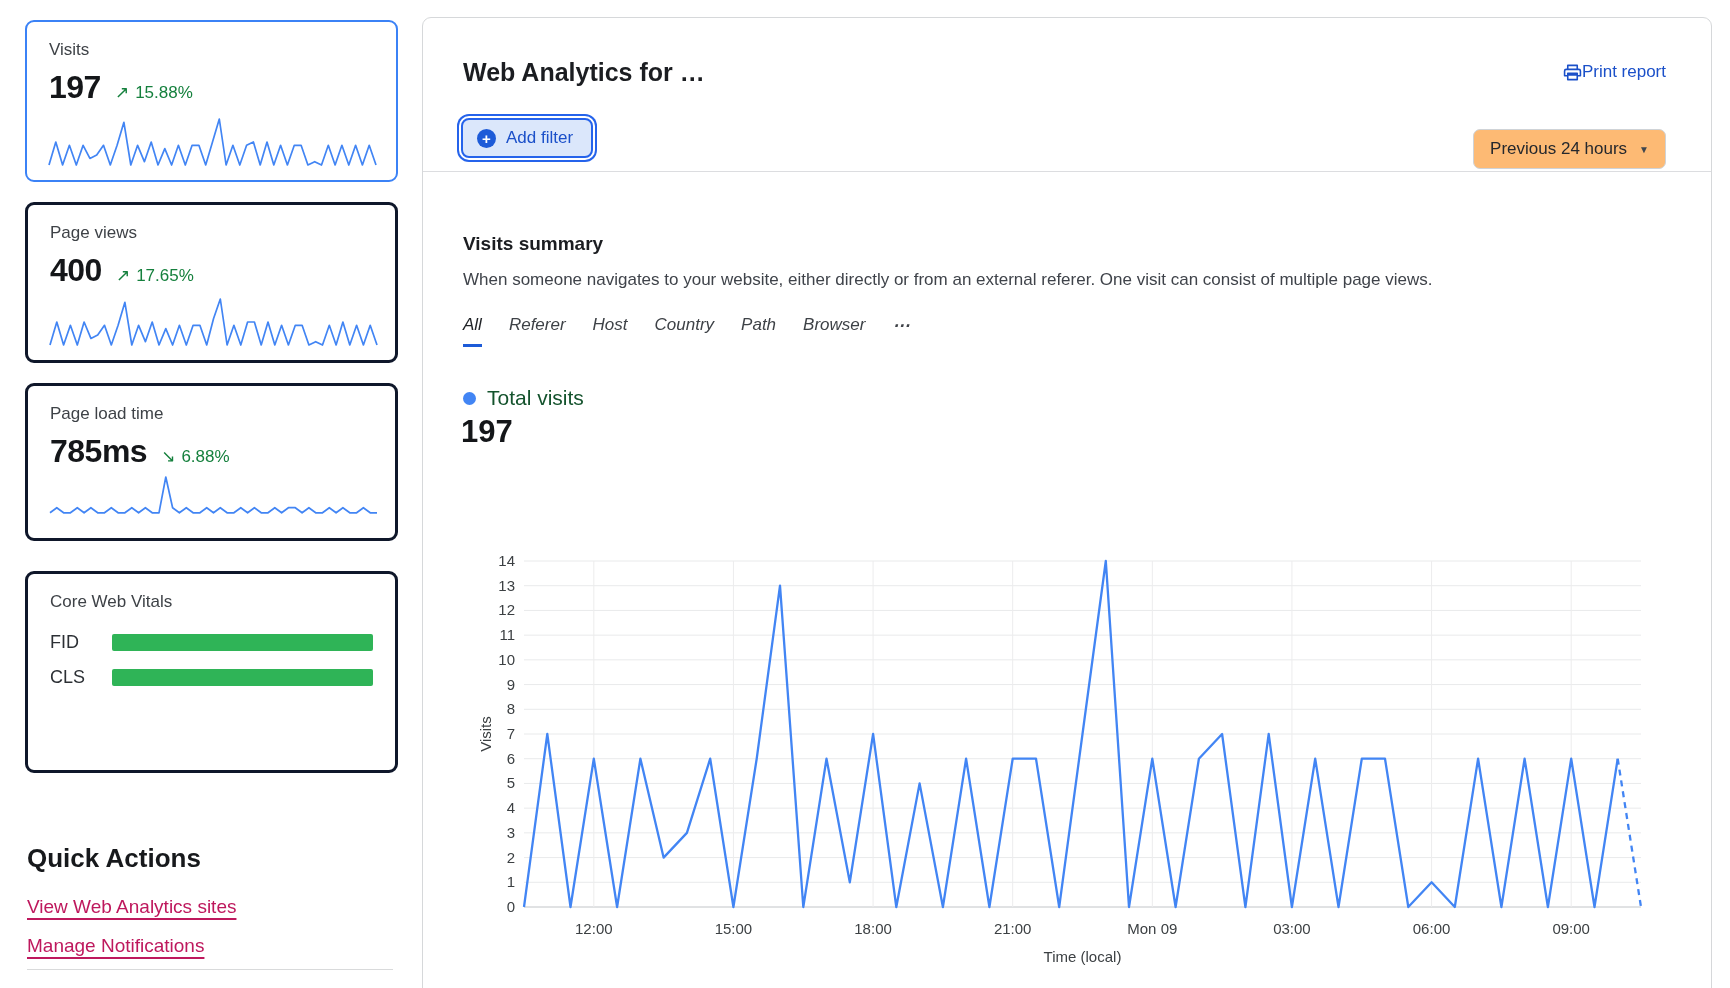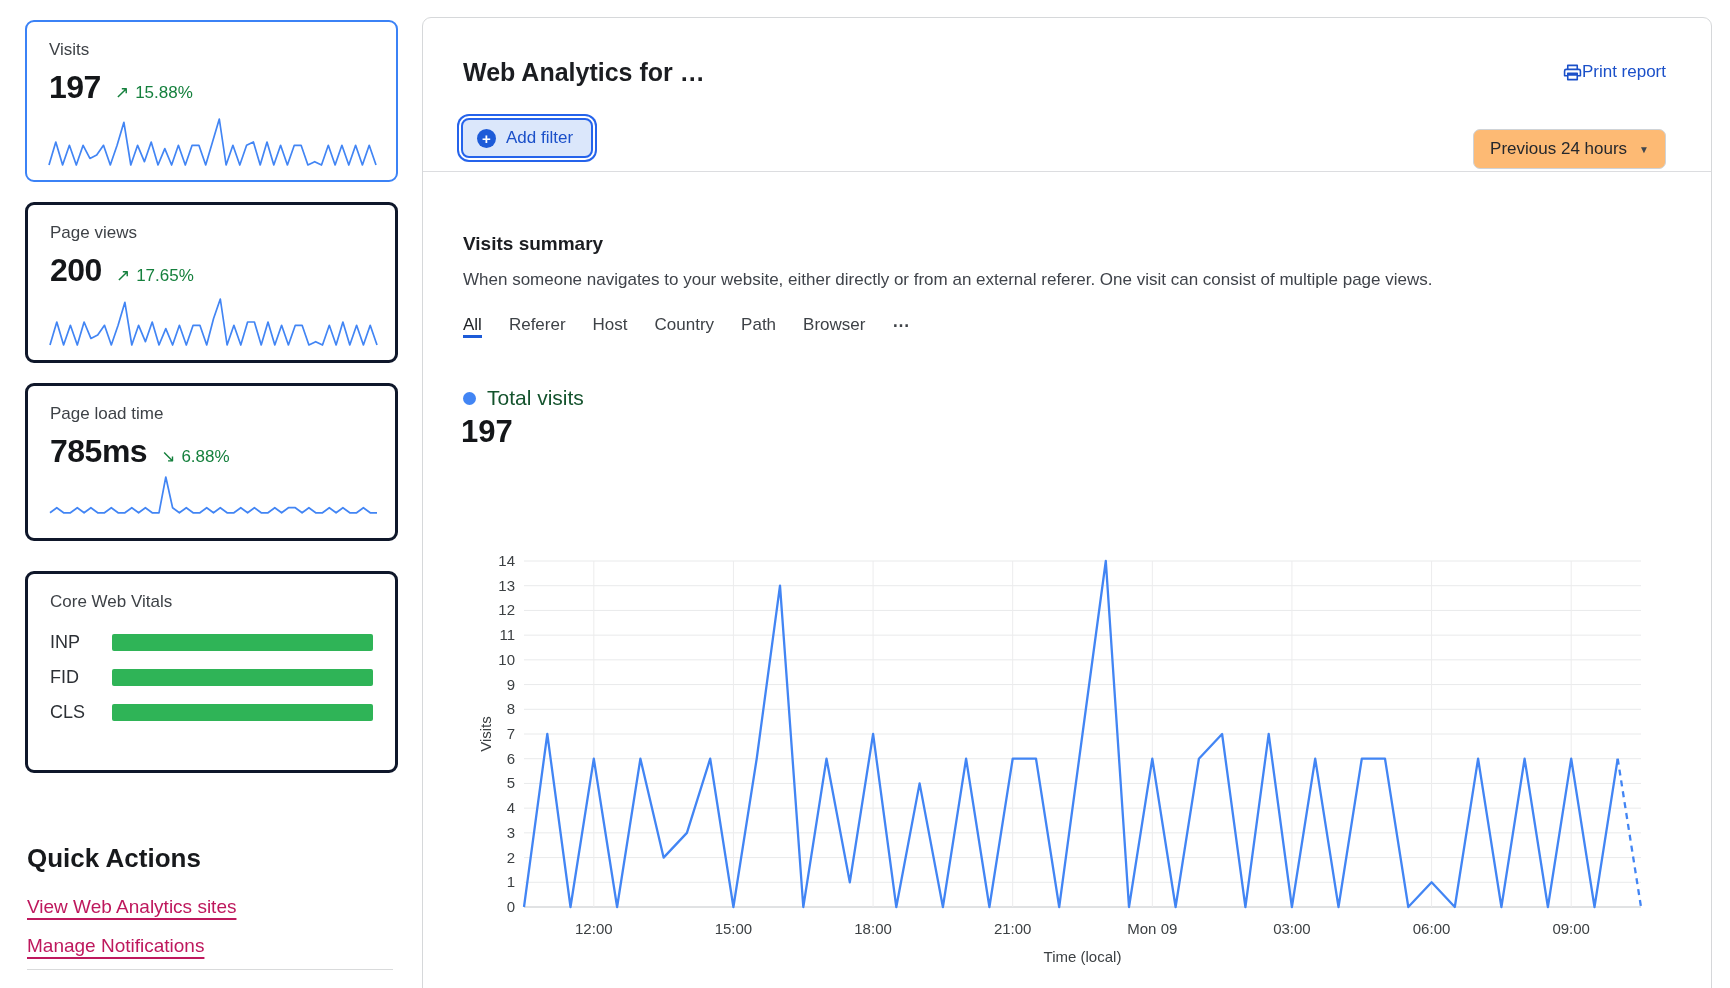--- a/index.html
+++ b/index.html
@@ -49,21 +49,21 @@
   .time-range { position:absolute; right:45px; top:111px; display:flex; align-items:center; gap:12px;
     background:#fdba74; border:1px solid #cfd3d7; border-radius:7px; padding:9px 16px;
     font-size:17px; color:#25282d; cursor:pointer; }
   .caret { font-size:10px; color:#3f464e; }
   .header-divider { position:absolute; left:0; top:153px; width:100%; height:1px; background:#dcdde0; }
 
   .summary-title { position:absolute; left:40px; top:215px; font-size:19px; font-weight:700; color:#1b1d21; }
   .summary-desc { position:absolute; left:40px; top:252px; font-size:17px; color:#3f434a; }
 
   .tabs { position:absolute; left:40px; top:297px; display:flex; gap:27px; }
-  .tab { font-size:17px; color:#3e4247; cursor:pointer; }
+  .tab { font-size:17px; color:#3e4247; padding-bottom:9px; cursor:pointer;font-style:italic; }
   .tab.active { color:#202327; border-bottom:3px solid #1d5bd8; }
   .tab-more { letter-spacing:1px; font-weight:700; color:#3e4247; }
 
   .legend { position:absolute; left:40px; top:368px; display:flex; align-items:center; gap:11px; }
   .legend-dot { width:13px; height:13px; border-radius:50%; background:#4285f4; }
   .legend-label { font-size:21px; color:#14532d; }
   .total-number { position:absolute; left:38px; top:396px; font-size:31px; font-weight:700; color:#141619; }
 
   #main-chart { position:absolute; left:56px; top:535px; }
 </style>
@@ -82,21 +82,21 @@
       </span>
     </div>
     <svg class="spark" viewBox="0 0 331 54">
         <polyline points="2.0,51.0 8.8,28.0 15.6,51.0 22.4,31.3 29.3,51.0 36.1,31.3 42.9,44.4 49.7,41.1 56.5,31.3 63.3,51.0 70.1,31.3 76.9,8.3 83.8,51.0 90.6,31.3 97.4,47.7 104.2,28.0 111.0,51.0 117.8,34.6 124.6,51.0 131.4,31.3 138.3,51.0 145.1,31.3 151.9,31.3 158.7,51.0 165.5,28.0 172.3,5.0 179.1,51.0 185.9,31.3 192.8,51.0 199.6,31.3 206.4,28.0 213.2,51.0 220.0,28.0 226.8,51.0 233.6,31.3 240.4,51.0 247.3,31.3 254.1,31.3 260.9,51.0 267.7,47.7 274.5,51.0 281.3,31.3 288.1,51.0 294.9,31.3 301.8,51.0 308.6,31.3 315.4,51.0 322.2,31.3 329.0,51.0" fill="none" stroke="#4285f4" stroke-width="1.7" stroke-linejoin="round"></polyline>
       </svg>
   </div>
 
   <div class="card" id="card-pageviews">
     <div class="card-label">Page views</div>
     <div class="value-row">
-      <span class="metric-value">200</span>
+      <span class="metric-value">400</span>
       <span class="delta">
         <span class="arrow">↗</span>
         <span>17.65%</span>
       </span>
     </div>
     <svg class="spark" viewBox="0 0 331 54">
         <polyline points="2.0,51.0 8.8,28.0 15.6,51.0 22.4,31.3 29.3,51.0 36.1,28.0 42.9,44.4 49.7,41.1 56.5,31.3 63.3,51.0 70.1,31.3 76.9,8.3 83.8,51.0 90.6,31.3 97.4,47.7 104.2,28.0 111.0,51.0 117.8,34.6 124.6,51.0 131.4,31.3 138.3,51.0 145.1,31.3 151.9,31.3 158.7,51.0 165.5,24.7 172.3,5.0 179.1,51.0 185.9,31.3 192.8,51.0 199.6,28.0 206.4,28.0 213.2,51.0 220.0,28.0 226.8,51.0 233.6,31.3 240.4,51.0 247.3,31.3 254.1,31.3 260.9,51.0 267.7,47.7 274.5,51.0 281.3,31.3 288.1,51.0 294.9,28.0 301.8,51.0 308.6,31.3 315.4,51.0 322.2,31.3 329.0,51.0" fill="none" stroke="#4285f4" stroke-width="1.7" stroke-linejoin="round"></polyline>
       </svg>
   </div>
 
@@ -109,24 +109,20 @@
         <span>6.88%</span>
       </span>
     </div>
     <svg class="spark" viewBox="0 0 331 54">
         <polyline points="2.0,40.8 8.8,35.7 15.6,40.8 22.4,40.8 29.3,35.7 36.1,40.8 42.9,35.7 49.7,40.8 56.5,40.8 63.3,35.7 70.1,40.8 76.9,40.8 83.8,35.7 90.6,40.8 97.4,35.7 104.2,40.8 111.0,40.8 117.8,5.0 124.6,35.7 131.4,40.8 138.3,35.7 145.1,40.8 151.9,40.8 158.7,35.7 165.5,40.8 172.3,35.7 179.1,40.8 185.9,40.8 192.8,35.7 199.6,40.8 206.4,35.7 213.2,40.8 220.0,40.8 226.8,35.7 233.6,40.8 240.4,35.7 247.3,35.7 254.1,40.8 260.9,35.7 267.7,40.8 274.5,40.8 281.3,35.7 288.1,40.8 294.9,35.7 301.8,40.8 308.6,40.8 315.4,35.7 322.2,40.8 329.0,40.8" fill="none" stroke="#4285f4" stroke-width="1.7" stroke-linejoin="round"></polyline>
       </svg>
   </div>
 
   <div class="card" id="card-cwv">
     <div class="cwv-title">Core Web Vitals</div>
-    <div class="cwv-row">
-      <span class="cwv-label">INP</span>
-      <span class="cwv-bar"></span>
-    </div>
     <div class="cwv-row">
       <span class="cwv-label">FID</span>
       <span class="cwv-bar"></span>
     </div>
     <div class="cwv-row">
       <span class="cwv-label">CLS</span>
       <span class="cwv-bar"></span>
     </div>
   </div>
 

